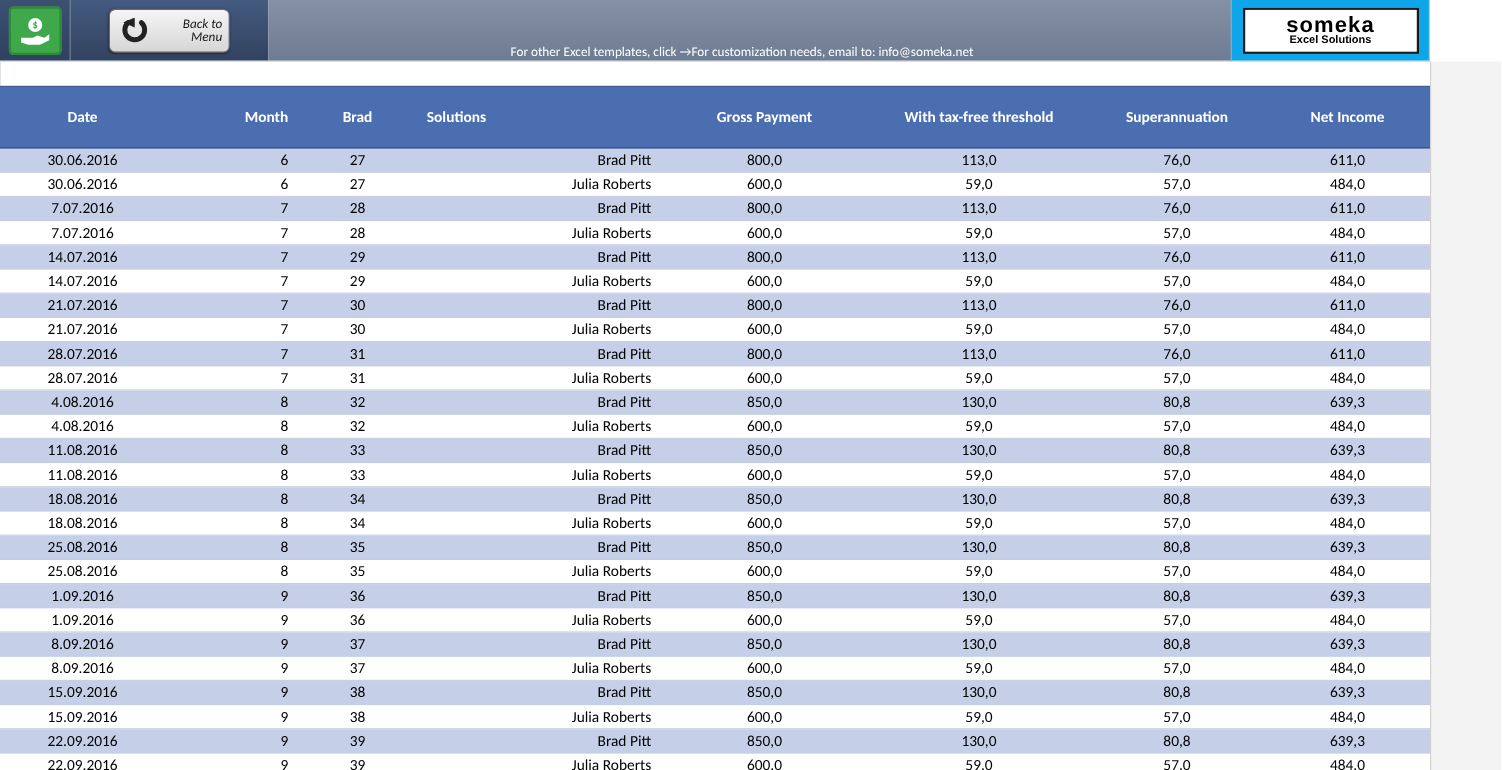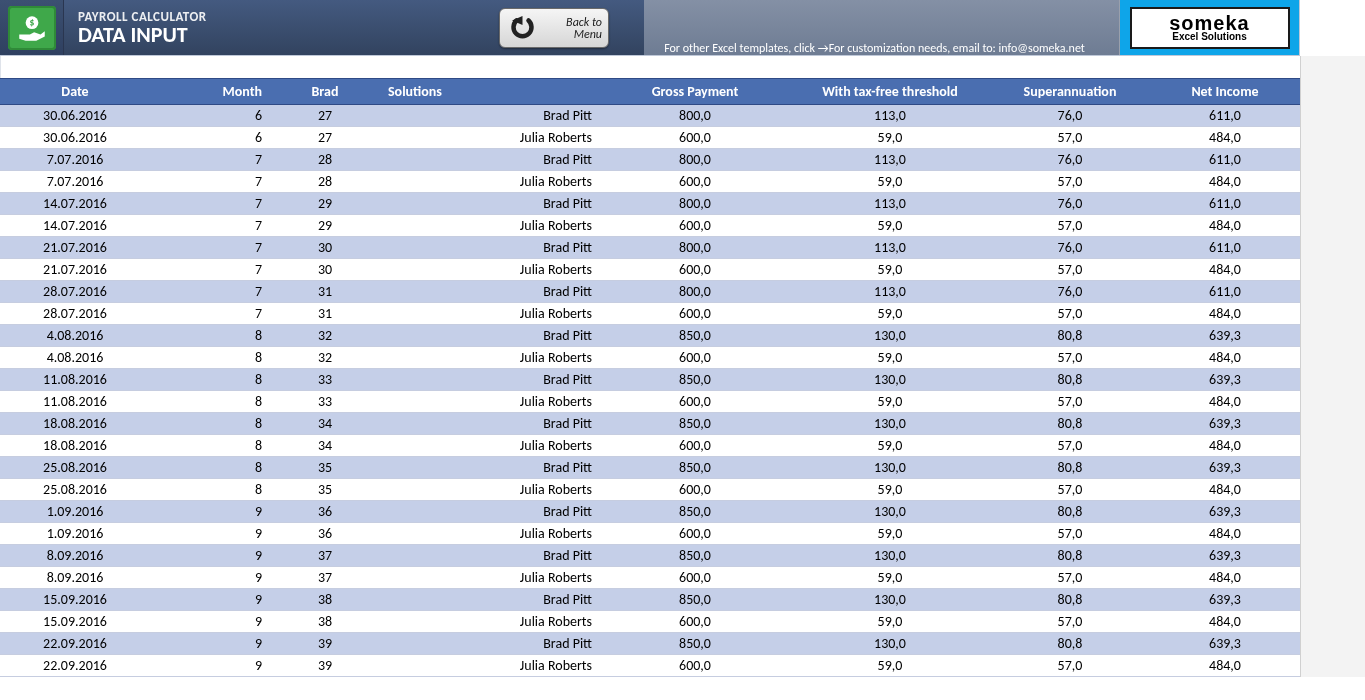--- a/index.html
+++ b/index.html
@@ -127,21 +127,21 @@
   table.data {
     width: 1300px;
     border-collapse: collapse;
     table-layout: fixed;
   }
   table.data thead th {
     background: #4a6eb0;
     color: #fff;
     font-weight: 700;
     font-size: 14px;
-    height: 26px;
+    height: 56px;
     border-top: 1px solid #2f4a85;
     border-bottom: 1px solid #2f4a85;
     padding: 0 8px;
   }
   table.data td {
     font-size: 14px;
     color: #000;
     height: 22px;
     padding: 0 8px;
     border-bottom: 1px solid #c6cde0;
@@ -178,24 +178,20 @@
 
   <div class="header">
     <div class="hdr-logo">
       <div class="badge">
         <svg viewBox="0 0 32 32" width="34" height="34">
           <circle cx="16" cy="11" r="6" fill="#fff"></circle>
           <text x="16" y="14" font-size="9" font-weight="bold" fill="#3fa84a" text-anchor="middle">$</text>
           <path d="M4 22 L14 22 L18 20 L24 22 L28 19 L28 24 L20 28 L10 28 L4 26 Z" fill="#fff"></path>
         </svg>
       </div>
-    </div>
-    <div class="hdr-title">
-      <div class="t1">PAYROLL CALCULATOR</div>
-      <div class="t2">DATA INPUT</div>
     </div>
     <div class="hdr-btnwrap">
       <div class="back-btn">
         <div class="arrow">
           <svg viewBox="0 0 40 32" width="30" height="24">
             <path d="M30 6 A12 12 0 1 1 14 6" fill="none" stroke="#222" stroke-width="6" stroke-linecap="round"></path>
             <polygon points="8,6 22,0 22,12" fill="#222"></polygon>
           </svg>
         </div>
         <div class="lbl">Back to Menu</div>

